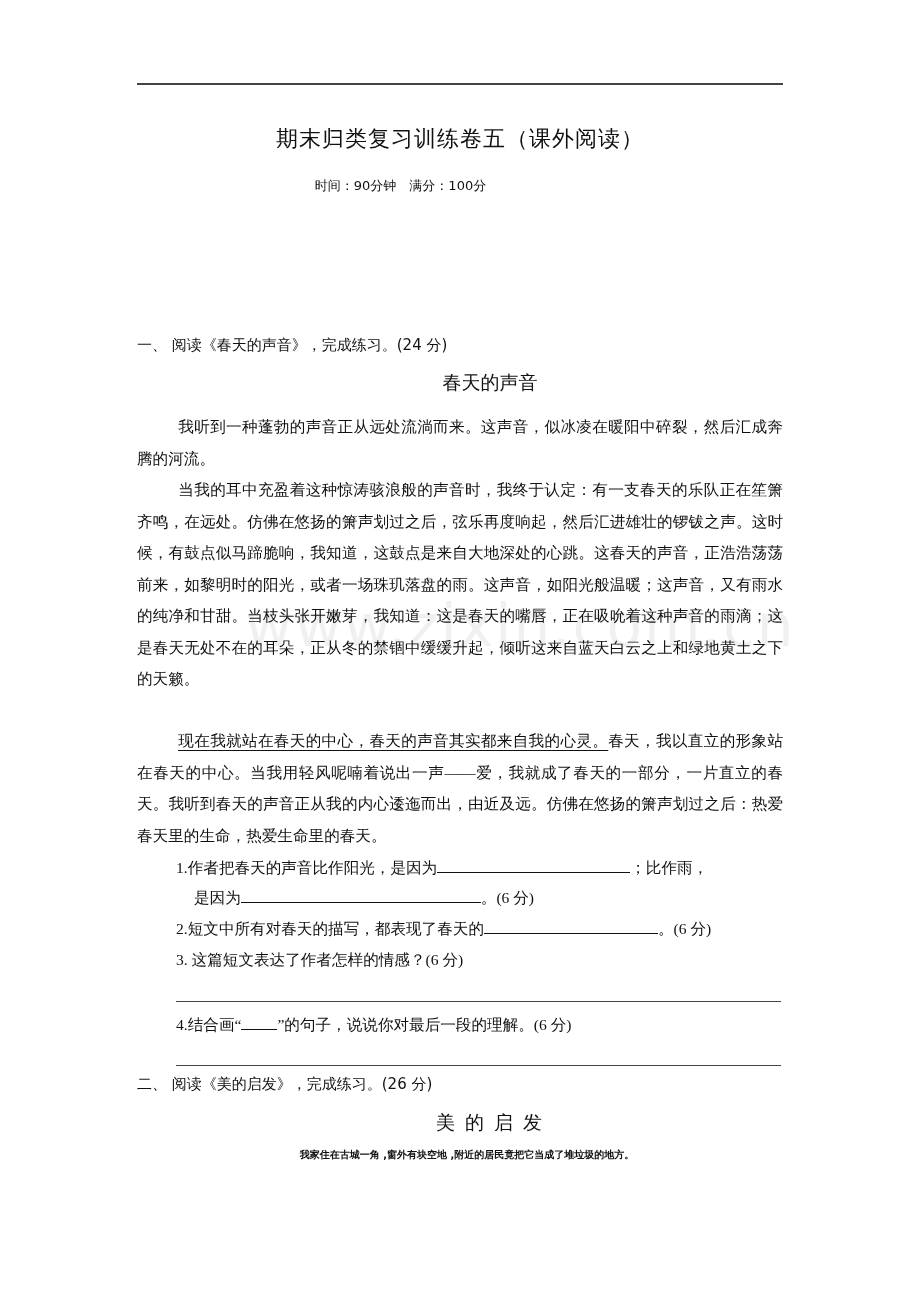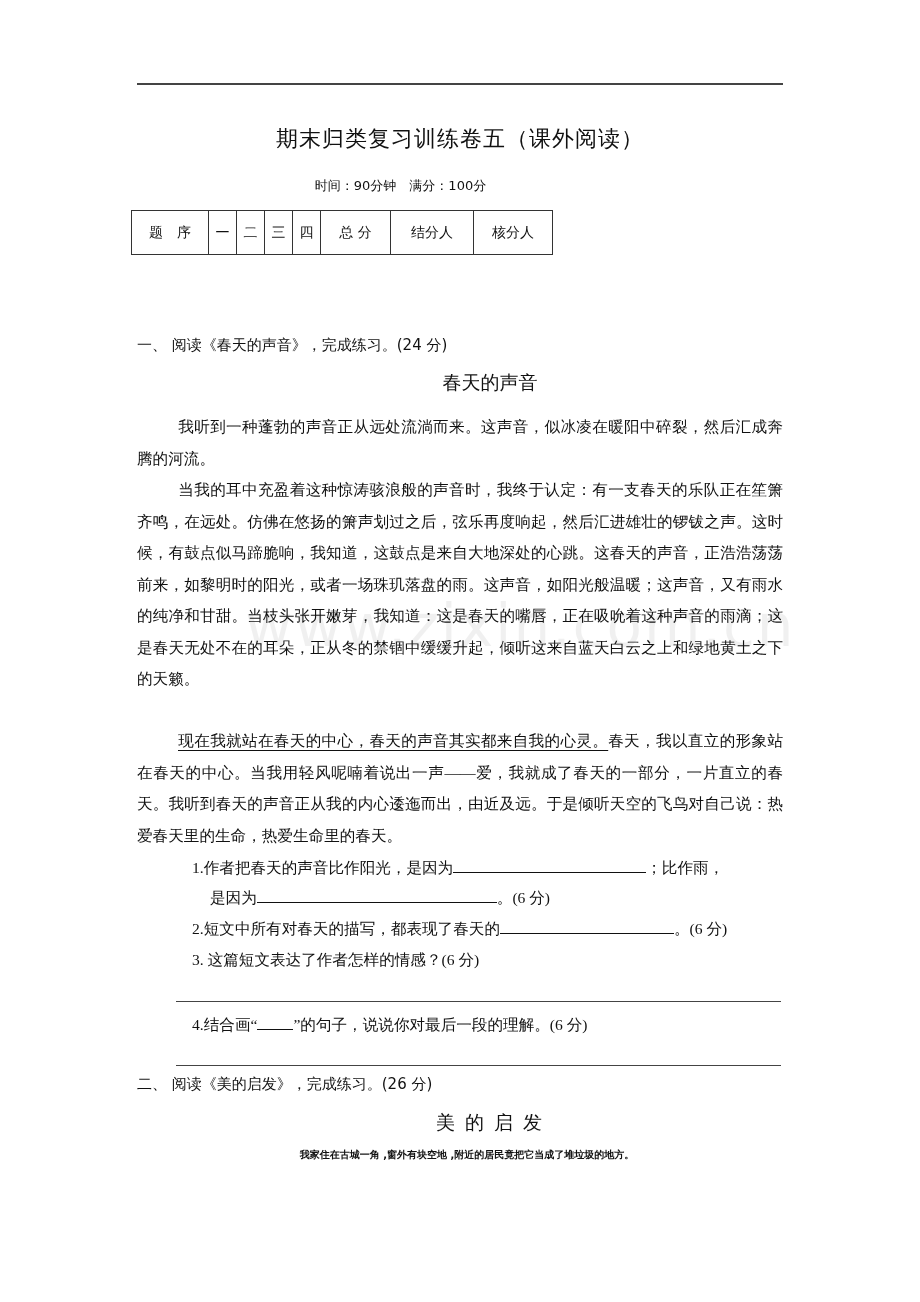--- a/index.html
+++ b/index.html
@@ -20,61 +20,51 @@
   table.score tr.r2 td { height: 35px; }
 
   .sec-head { left: 137px; font-size: 15px; font-family: "DejaVu Sans", "Liberation Sans", sans-serif; }
   .passage-title { left: 0; width: 920px; text-align: center; font-size: 19px;
                    font-family: "DejaVu Sans", "Liberation Sans", sans-serif; margin-left: 30px; }
   .para { left: 137px; width: 646px; font-size: 15.6px; line-height: 31.5px; text-align: justify;
           text-justify: inter-character; }
   .para .indent { display: inline-block; width: 41px; }
   .ul { text-decoration: underline; text-underline-offset: 4px; }
 
-  .q { font-size: 15.6px; white-space: nowrap; margin-left: 16px; }
+  .q { font-size: 15.6px; white-space: nowrap; }
   .blank { display: inline-block; border-bottom: 1px solid #111; vertical-align: baseline; height: 1px; }
   .answer-line { left: 176px; width: 605px; height: 0; border-top: 1.5px solid #444; }
 
   #watermark { left: 245px; top: 592px; font-size: 58px; color: rgba(0,0,0,0.06);
                font-family: "DejaVu Sans", "Liberation Sans", sans-serif; letter-spacing: 2px; pointer-events: none; }
 
   .p2 { left: 137px; width: 660px; text-align: center; font-size: 10px; font-weight: bold;
         font-family: "DejaVu Sans", "Liberation Sans", sans-serif; }
 </style>
 </head>
 <body>
 
 <div id="header-rule" class="abs"></div>
 
 <div id="doc-title" class="abs sans">期末归类复习训练卷五（课外阅读）</div>
 <div id="meta" class="abs sans">时间：90分钟　满分：100分</div>
 
 <table class="score">
   <tbody>
-      <tr class="r1">
-    <td style="width:76px">题　序</td>
-    <td style="width:27px">一</td>
-    <td style="width:27px">二</td>
-    <td style="width:27px">三</td>
-    <td style="width:27px">四</td>
-    <td style="width:69px">总 分</td>
-    <td style="width:82px">结分人</td>
-    <td style="width:78px">核分人</td>
-  </tr>
 </tbody>
   </table>
 
 <div class="abs sec-head" style="top:336px">一、  阅读《春天的声音》，完成练习。(24 分)</div>
 <div class="abs passage-title" style="top:370px">春天的声音</div>
 
 <div class="abs para serif" style="top:411px"><span class="indent"></span><span>我听到一种蓬勃的声音正从远处流淌而来。这声音，似冰凌在暖阳中碎裂，然后汇成奔腾的河流。</span></div>
 
 <div class="abs para serif" style="top:474px"><span class="indent"></span><span>当我的耳中充盈着这种惊涛骇浪般的声音时，我终于认定：有一支春天的乐队正在笙箫齐鸣，在远处。仿佛在悠扬的箫声划过之后，弦乐再度响起，然后汇进雄壮的锣钹之声。这时候，有鼓点似马蹄脆响，我知道，这鼓点是来自大地深处的心跳。这春天的声音，正浩浩荡荡前来，如黎明时的阳光，或者一场珠玑落盘的雨。这声音，如阳光般温暖；这声音，又有雨水的纯净和甘甜。当枝头张开嫩芽，我知道：这是春天的嘴唇，正在吸吮着这种声音的雨滴；这是春天无处不在的耳朵，正从冬的禁锢中缓缓升起，倾听这来自蓝天白云之上和绿地黄土之下的天籁。</span></div>
 
-<div class="abs para serif" style="top:725px"><span class="indent"></span><span class="ul">现在我就站在春天的中心，春天的声音其实都来自我的心灵。</span><span>春天，我以直立的形象站在春天的中心。当我用轻风呢喃着说出一声——爱，我就成了春天的一部分，一片直立的春天。我听到春天的声音正从我的内心逶迤而出，由近及远。于是倾听天空的飞鸟对自己说：热爱春天里的生命，热爱生命里的春天。</span></div>
+<div class="abs para serif" style="top:725px"><span class="indent"></span><span class="ul">现在我就站在春天的中心，春天的声音其实都来自我的心灵。</span><span>春天，我以直立的形象站在春天的中心。当我用轻风呢喃着说出一声——爱，我就成了春天的一部分，一片直立的春天。我听到春天的声音正从我的内心逶迤而出，由近及远。仿佛在悠扬的箫声划过之后：热爱春天里的生命，热爱生命里的春天。</span></div>
 
 <div id="watermark" class="abs">www.zixin.com.cn</div>
 
 <div class="abs q serif" style="left:176px; top:858px">
   <span>1.</span><span>作者把春天的声音比作阳光，是因为</span><span class="blank" style="width:193px"></span><span>；比作雨，</span>
 </div>
 <div class="abs q serif" style="left:194px; top:888px">
   <span>是因为</span><span class="blank" style="width:240px"></span><span>。(6 分)</span>
 </div>
 <div class="abs q serif" style="left:176px; top:919px">

